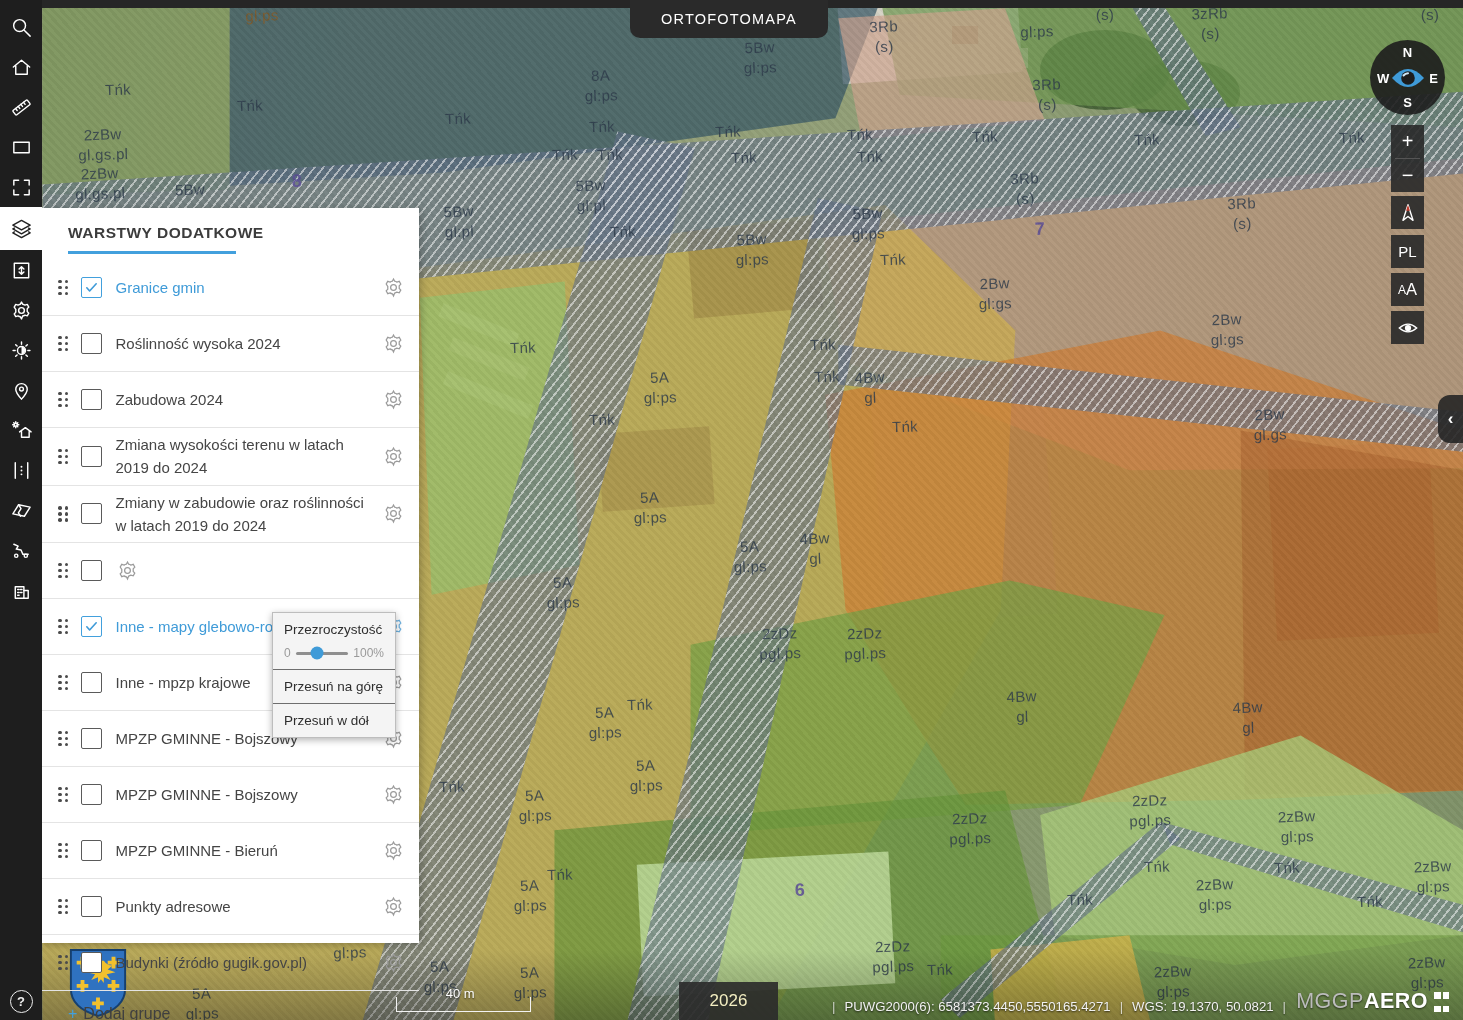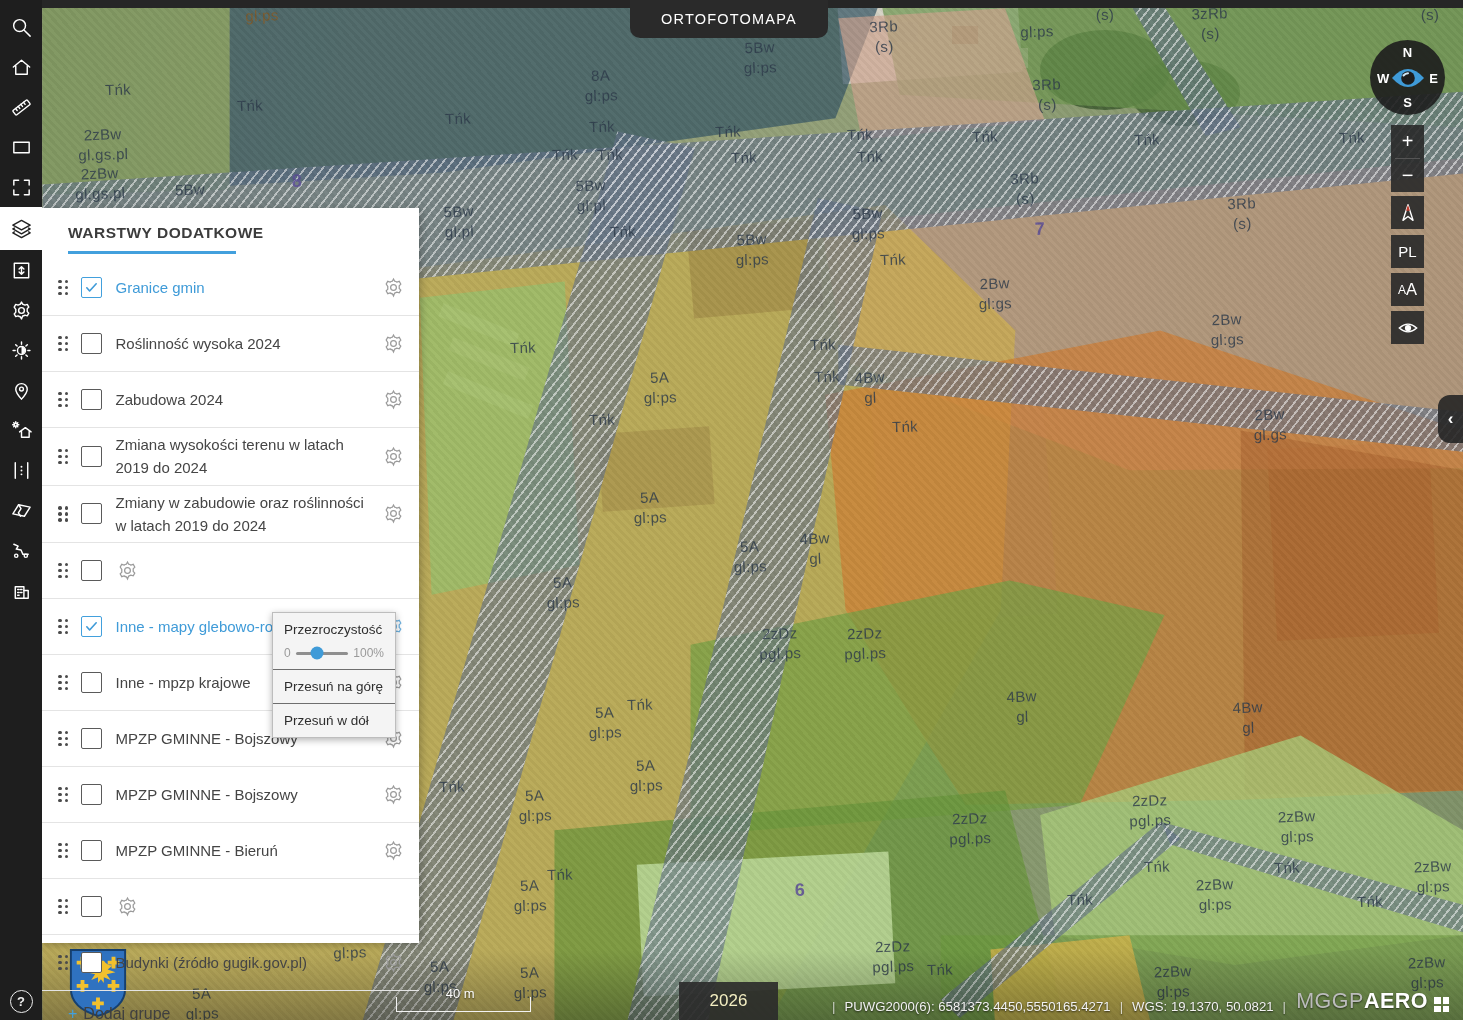--- a/index.html
+++ b/index.html
@@ -102,21 +102,21 @@
   #scalebar{position:absolute;left:396px;top:988px;width:133px;height:24px;z-index:15;
     color:#fff;font-size:13px;text-shadow:0 1px 2px rgba(0,0,0,.7)}
   #scalebar .bar{position:absolute;left:0;bottom:0;width:100%;height:14px;
     border-left:1.5px solid #f2f2f2;border-right:1.5px solid #f2f2f2;border-bottom:1.5px solid #f2f2f2}
   #scalebar .lab{position:absolute;left:50%;transform:translateX(-58%);top:-2px}
   #year-btn{position:absolute;left:679px;top:982px;width:99px;height:38px;background:#2b2b2be8;
     border:none;color:#f3eec2;font-size:17px;z-index:15;font-family:inherit;cursor:pointer}
   #statusbar{position:absolute;right:168px;bottom:6px;z-index:15;color:#f2f2f2;font-size:13.2px;
     display:flex;align-items:center;text-shadow:0 1px 2px rgba(0,0,0,.75);white-space:nowrap}
   #statusbar .sep{opacity:.75;margin:0 9px;font-weight:300}
-  #brand{position:absolute;right:14px;bottom:6px;z-index:15;display:flex;align-items:center;
+  #brand{position:absolute;right:14px;bottom:6px;z-index:15;display:flex;
     text-shadow:0 1px 2px rgba(0,0,0,.6)}
   #brand .b-lt{color:#bcbcbc;font-size:21.5px;letter-spacing:.5px}
   #brand .b-bd{color:#fff;font-size:21.5px;font-weight:bold;letter-spacing:.5px}
   #brand .sq{display:grid;grid-template-columns:6.5px 6.5px;grid-gap:2px;margin-left:6px;
     transform:translateY(3px)}
   #brand .sq i{width:6.5px;height:6.5px;background:#fff}
   #crest{position:absolute;left:67px;top:947px;z-index:15}
 </style>
 </head>
 <body>
@@ -760,20 +760,21 @@
     <span class="handle">
       <i></i>
           <i></i>
           <i></i>
           <i></i>
           <i></i>
           <i></i>
         </span>
     <span class="cbx">
       </span>
+    <span class="llabel">Punkty adresowe</span>
     <span class="gear">
       <svg viewBox="0 0 24 24">
             <circle cx="12" cy="12" r="3"></circle>
         <path d="M12 3.2l1.2 2.2a7 7 0 0 1 2.4 1l2.4-.8 1.6 2.8-1.7 1.9a7 7 0 0 1 0 2.6l1.7 1.9-1.6 2.8-2.4-.8a7 7 0 0 1-2.4 1L12 20.8l-1.2-2.2a7 7 0 0 1-2.4-1l-2.4.8-1.6-2.8 1.7-1.9a7 7 0 0 1 0-2.6L4.4 8.4 6 5.6l2.4.8a7 7 0 0 1 2.4-1Z"></path>
           </svg></span>
   </div>
       <div class="lrow">
     <span class="handle">
       <i></i>
           <i></i>

